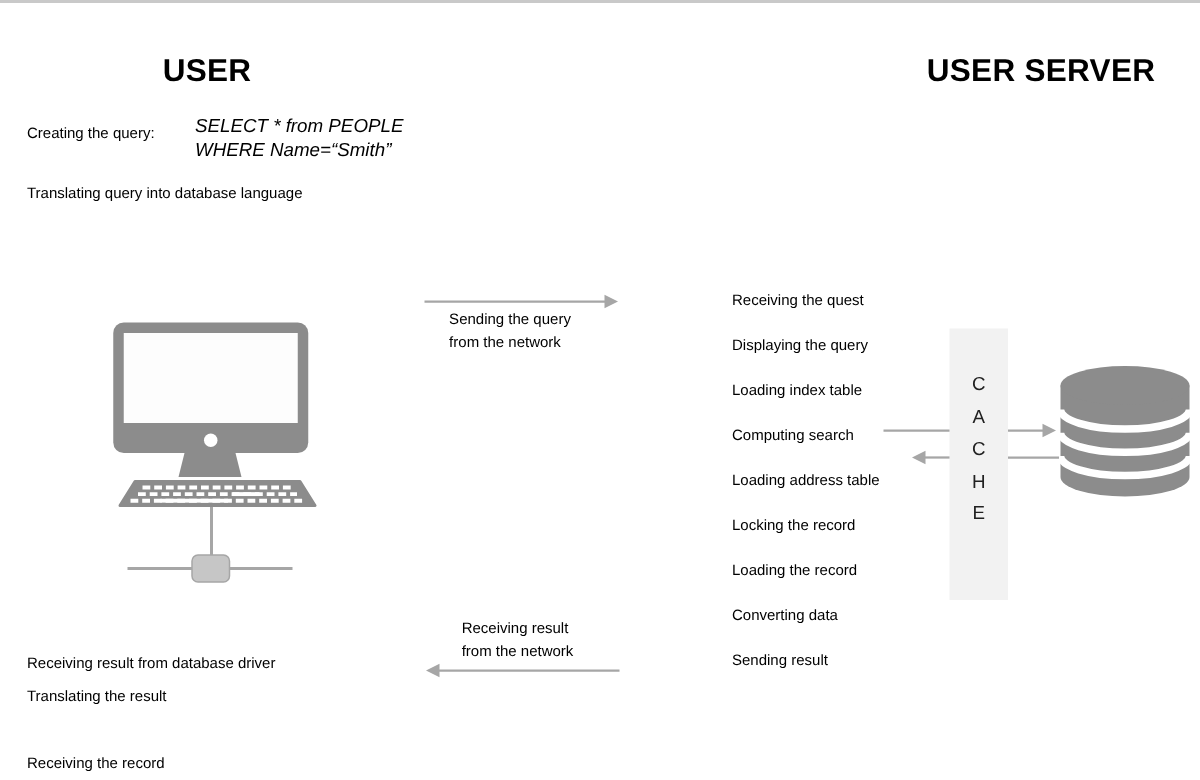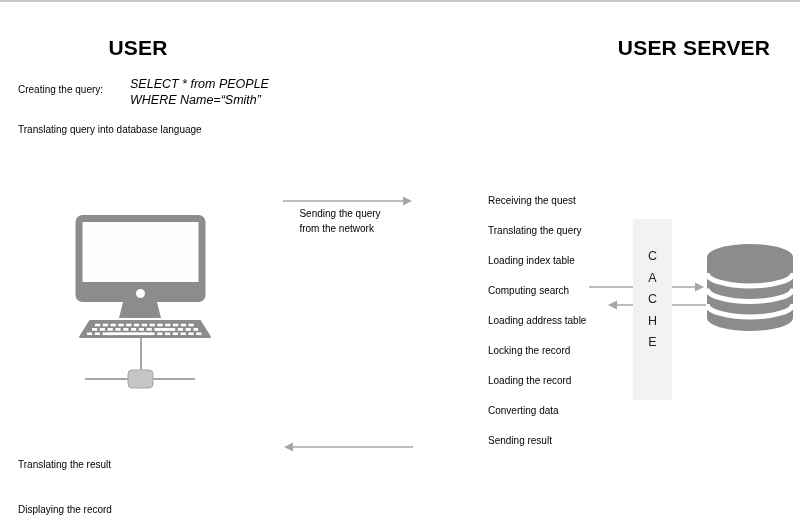--- a/index.html
+++ b/index.html
@@ -37,30 +37,35 @@
   <div class="hdr" style="left:138px">USER</div>
   <div class="hdr" style="left:694px">USER SERVER</div>
 
   <div class="txt" style="left:18px;top:81px">Creating the query:</div>
   <div class="sql">
     <div>SELECT * from PEOPLE</div>
     <div>WHERE Name=“Smith”</div>
   </div>
   <div class="txt" style="left:18px;top:121px">Translating query into database language</div>
 
+  <div class="txt" style="left:18px;top:434px">Receiving result from database driver</div>
   <div class="txt" style="left:18px;top:456px">Translating the result</div>
-  <div class="txt" style="left:18px;top:501px">Displaying the record</div>
+  <div class="txt" style="left:18px;top:501px">Receiving the record</div>
 
   <div class="txt center" style="left:340px;top:204px">
     <div>Sending the query</div>
     <div>from the network</div>
   </div>
+  <div class="txt center" style="left:345px;top:410px">
+    <div>Receiving result</div>
+    <div>from the network</div>
+  </div>
 
   <div class="txt" style="left:488px;top:192px">Receiving the quest</div>
-  <div class="txt" style="left:488px;top:222px">Translating the query</div>
+  <div class="txt" style="left:488px;top:222px">Displaying the query</div>
   <div class="txt" style="left:488px;top:252px">Loading index table</div>
   <div class="txt" style="left:488px;top:282px">Computing search</div>
   <div class="txt" style="left:488px;top:312px">Loading address table</div>
   <div class="txt" style="left:488px;top:342px">Locking the record</div>
   <div class="txt" style="left:488px;top:372px">Loading the record</div>
   <div class="txt" style="left:488px;top:402px">Converting data</div>
   <div class="txt" style="left:488px;top:432px">Sending result</div>
 
   <div class="cache">
     <span>C</span>

